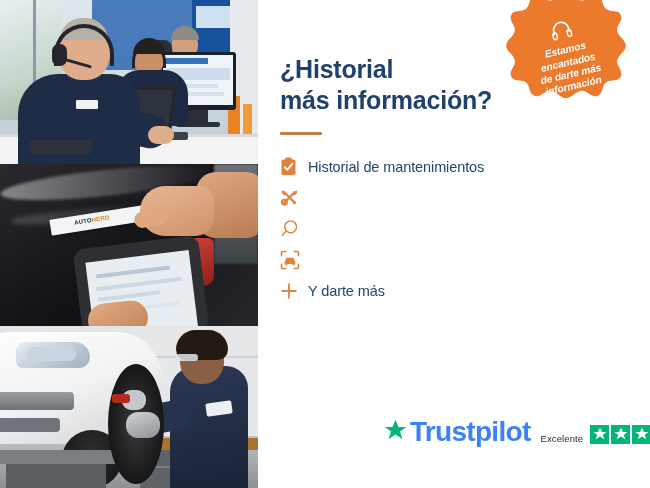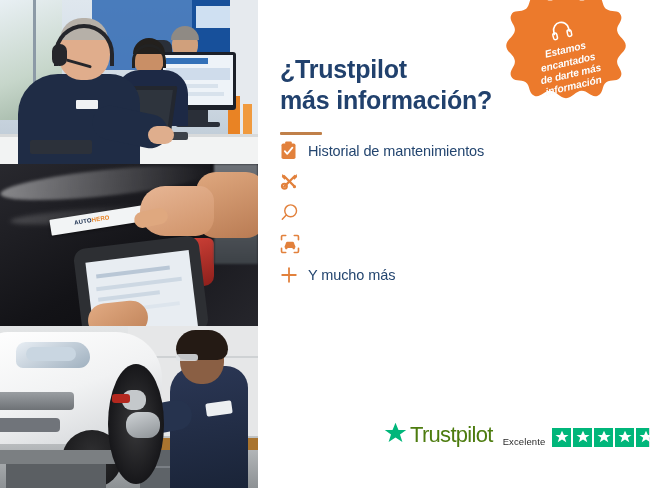--- a/index.html
+++ b/index.html
@@ -194,20 +194,21 @@
   .rule {
     width: 42px;
     height: 3px;
     background: #c08049;
     margin: 16px 0 0 0;
     border-radius: 1px;
   }
 
   
   .features {
+    margin-top: 16px;
     list-style: none;
   }
   .feature {
     display: flex;
     align-items: center;
     height: 31px;
   }
   .feature-icon {
     width: 28px;
     flex: 0 0 28px;
@@ -267,23 +268,23 @@
   .trustpilot {
     position: absolute;
     left: 126px;
     bottom: 40px;
     display: flex;
     align-items: center;
     gap: 10px;
   }
   .tp-logo { display: flex; align-items: center; gap: 3px; }
   .tp-word {
-    font-size: 22px;
-    font-weight: 400;
-    color: #4d7c0f;
+    font-size: 28px;
+    font-weight: 700;
+    color: #3b82f6;
     letter-spacing: -0.7px;
   }
   .tp-right { display: flex; flex-direction: row; align-items: flex-end; gap: 7px; }
   .tp-excelente {
     font-size: 9.5px;
     color: #2b2b2b;
     letter-spacing: .1px;
   }
   .tp-stars { display: flex; gap: 2px; }
   .tp-star {
@@ -410,21 +411,21 @@
       <div class="ph p3-glove"></div>
       <div class="ph p3-glove2"></div>
       <div class="ph p3-tool"></div>
     </div>
 
   </div>
 
   <div class="content">
 
     <h1 class="heading">
-      <span>¿Trustpilot</span><br>
+      <span>¿Historial</span><br>
       <span>más información?</span>
     </h1>
 
     <div class="rule"></div>
 
     <ul class="features">
 
       <li class="feature">
         <span class="feature-icon">
           <svg width="17" height="19" viewBox="0 0 17 19" aria-hidden="true">
@@ -479,21 +480,21 @@
 
       <li class="feature">
         <span class="feature-icon">
           <svg width="18" height="18" viewBox="0 0 18 18" aria-hidden="true">
             <g stroke="#e2813c" stroke-width="1.8" stroke-linecap="round">
               <line x1="9" y1="2.2" x2="9" y2="15.8"></line>
               <line x1="2.2" y1="9" x2="15.8" y2="9"></line>
             </g>
           </svg>
         </span>
-        <span class="feature-label">Y mucho más</span>
+        <span class="feature-label">Y darte más</span>
       </li>
 
     </ul>
 
 
     <div class="badge">
       <svg class="badge-burst" viewBox="0 0 100 100">
         <path fill="#ec7a2c" d="
           M50 1
           C55 1 58 7 63 7 C68 7 71 1 76 3 C81 5 79 11 83 14 C87 17 93 14 95 19

